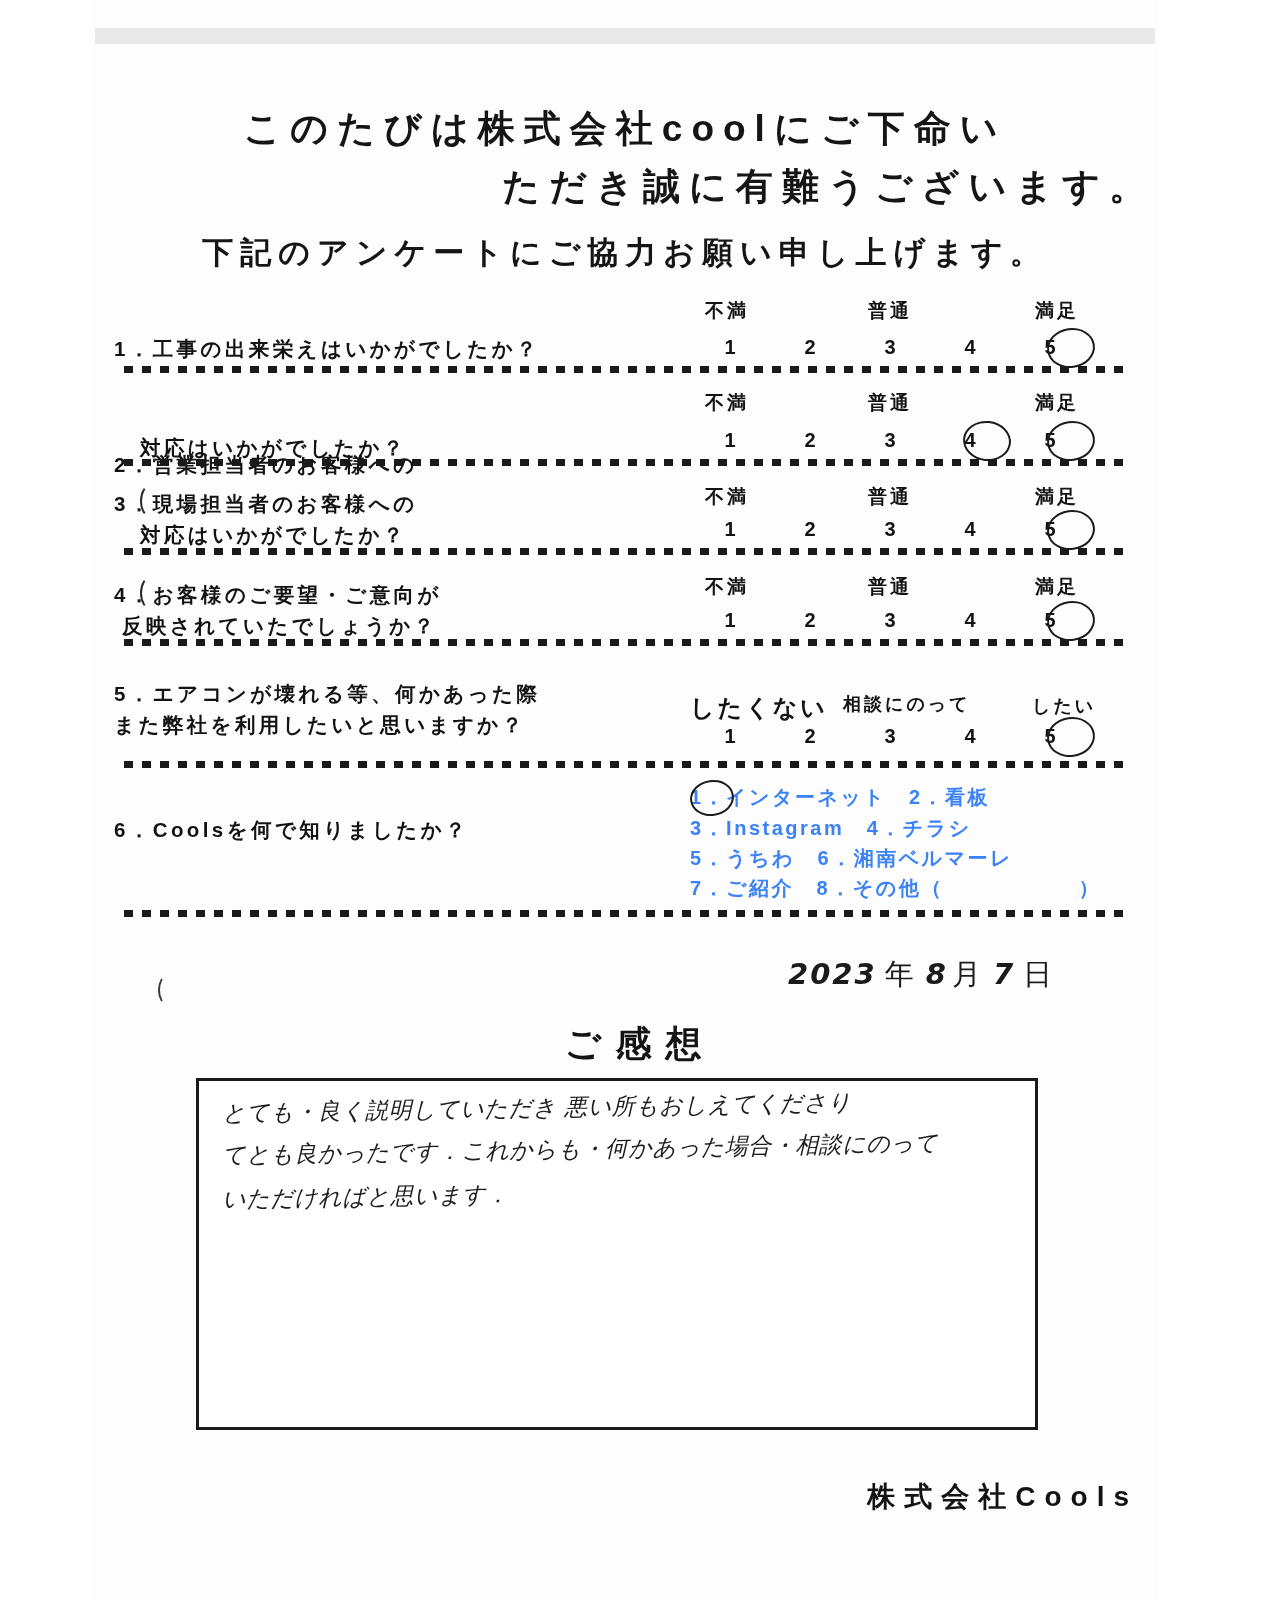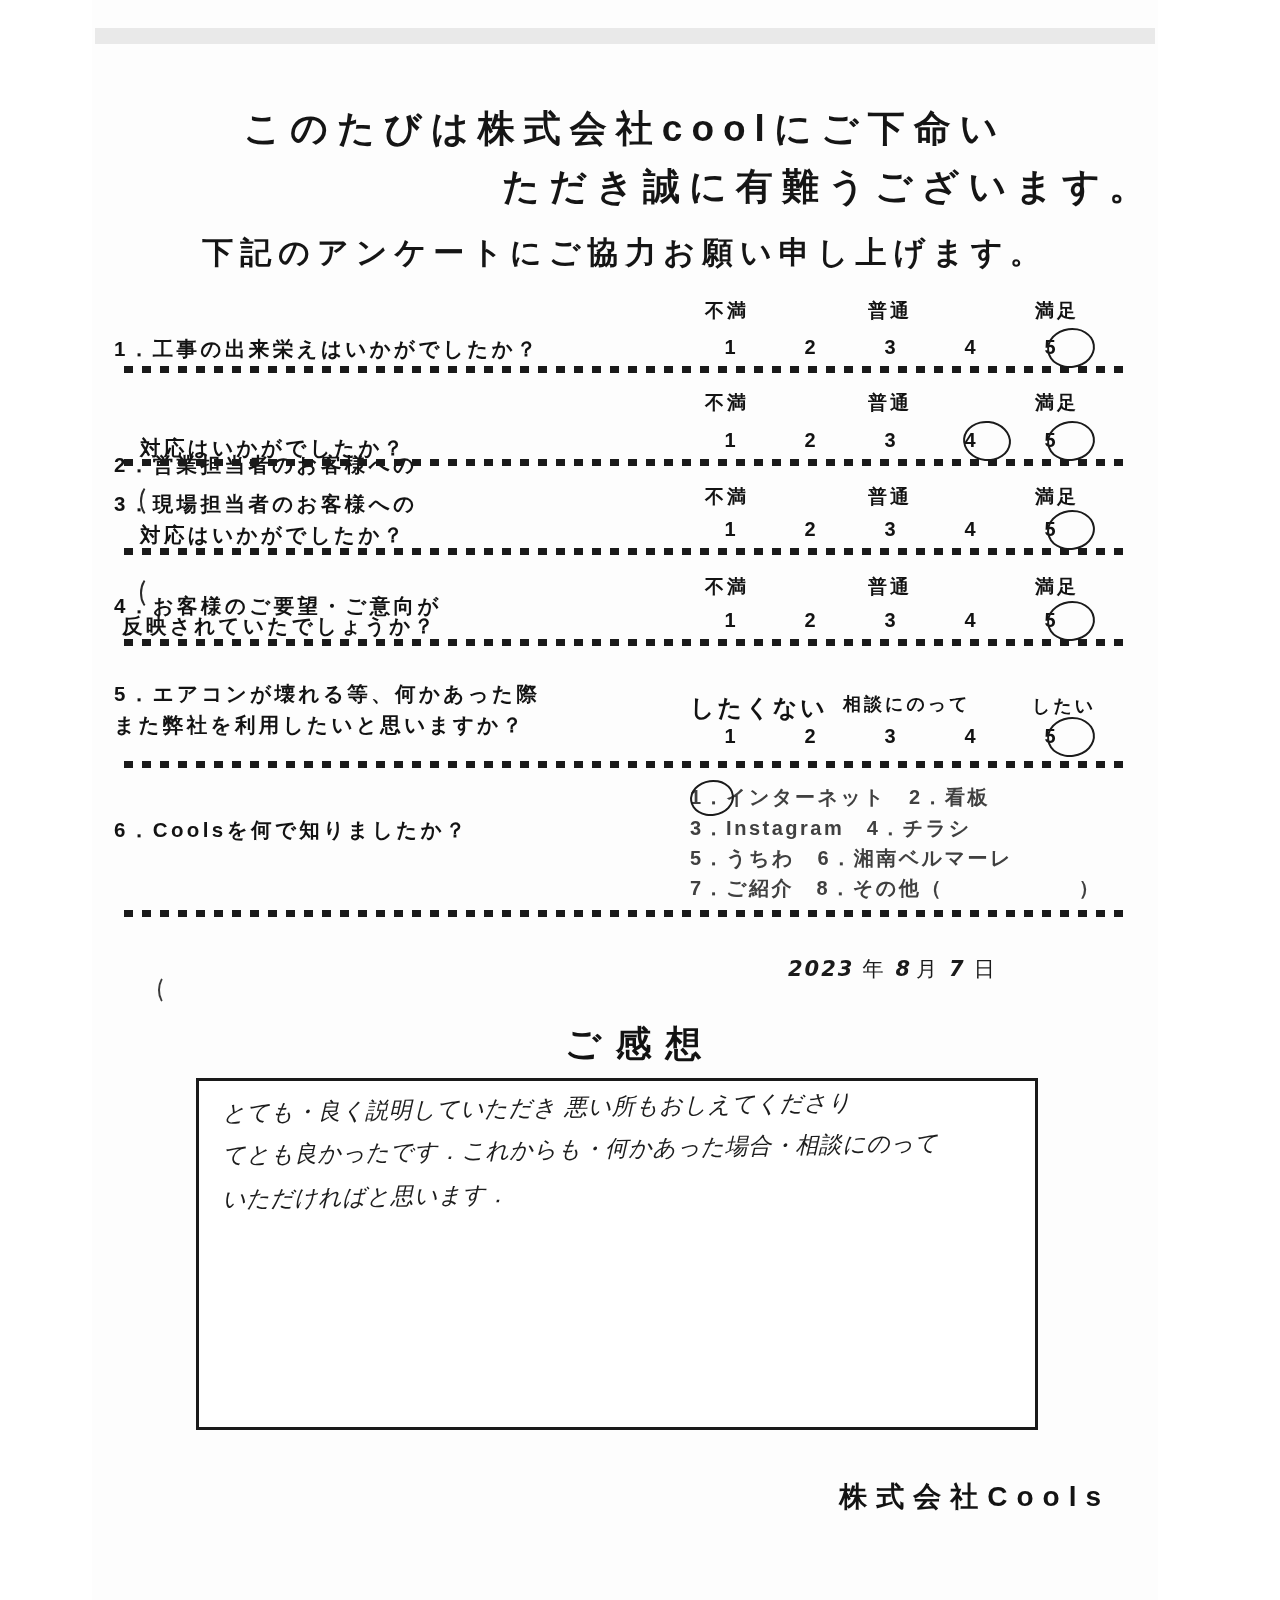--- a/index.html
+++ b/index.html
@@ -111,29 +111,29 @@
     border-top: 2px solid transparent;
     border-bottom: 2px solid transparent;
     border-right: 2px solid transparent;
   }
 
   
   .q6opts {
     position: absolute;
     font-size: 20px;
     letter-spacing: 2.5px;
-    color: #404040;
+    color: #3b82f6;
     white-space: nowrap;
     font-weight: 600;
   }
 
   
   .date-line {
     position: absolute;
-    font-size: 21px;
+    font-size: 29px;
     letter-spacing: 2px;
     color: #1b1b1b;
     white-space: nowrap;
   }
   .hw {
     font-family: "DejaVu Sans", sans-serif;
     font-style: italic;
     font-weight: 600;
   }
 
@@ -173,20 +173,21 @@
 
   .company {
     position: absolute;
     left: 0; top: 1478px;
     width: 1110px;
     text-align: right;
     font-size: 28px;
     letter-spacing: 9px;
     font-weight: 700;
     color: #131313;
+    padding-left: 28px;
   }
 
   .stray-arc {
     position: absolute;
     left: 158px; top: 975px;
     width: 14px; height: 26px;
     border: 2px solid #3a3a3a;
     border-right-color: transparent;
     border-top-color: transparent;
     border-bottom-color: transparent;
@@ -240,21 +241,21 @@
     <span>1</span><span>2</span><span>3</span><span>4</span><span>5</span>
   </div>
   <div class="circle-mark" style="left:1047px; top:510px;"></div>
   <div class="pen-arc" style="left:140px; top:484px;"></div>
   <div class="dots" style="top:548px;"></div>
 
   <div class="scale-labels" style="left:705px; top:574px;">不満</div>
   <div class="scale-labels" style="left:868px; top:574px;">普通</div>
   <div class="scale-labels" style="left:1035px; top:574px;">満足</div>
 
-  <div class="qtext" style="left:114px; top:581px;margin-top:11px;">4．お客様のご要望・ご意向が</div>
+  <div class="qtext" style="left:114px; top:581px;">4．お客様のご要望・ご意向が</div>
   <div class="qtext" style="left:122px; top:612px;">反映されていたでしょうか？</div>
   <div class="scale-nums" style="left:690px; top:609px;">
     <span>1</span><span>2</span><span>3</span><span>4</span><span>5</span>
   </div>
   <div class="circle-mark" style="left:1047px; top:601px;"></div>
   <div class="pen-arc" style="left:140px; top:576px;"></div>
   <div class="dots" style="top:639px;"></div>
 
   <div class="qtext" style="left:114px; top:680px;">5．エアコンが壊れる等、何かあった際</div>
   <div class="qtext" style="left:114px; top:711px;">また弊社を利用したいと思いますか？</div>

